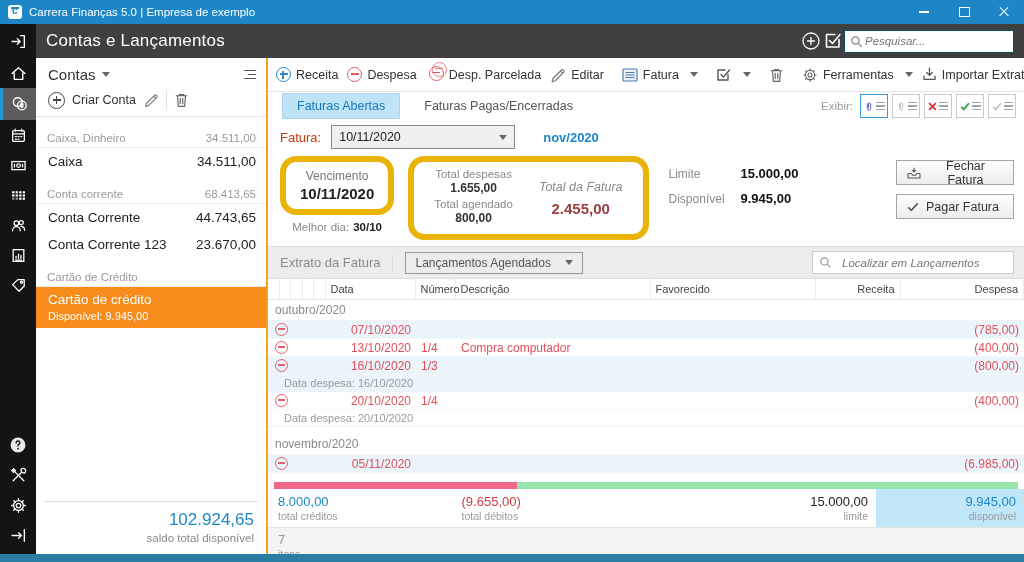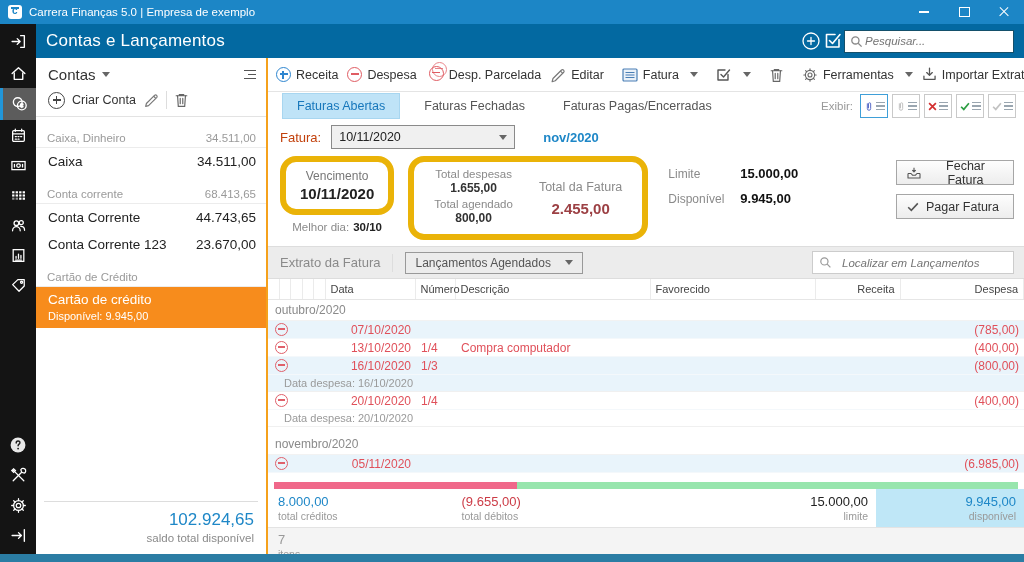--- a/index.html
+++ b/index.html
@@ -26,21 +26,21 @@
   .sidebar{width:36px;background:#141414;display:flex;flex-direction:column;align-items:stretch;flex:0 0 auto;}
   .side-item{height:30px;display:flex;align-items:center;justify-content:center;flex:0 0 auto;}
   .side-item.top{height:34px;}
   .side-item.selected{background:#5c5c5c;border-left:3px solid #2196d9;height:32px;}
   .side-item svg{display:block;}
   .side-gap{flex:1;}
   .side-bottom{margin-bottom:4px;}
 
   
   .right-col{flex:1;display:flex;flex-direction:column;min-width:0;}
-  .appheader{height:34px;background:#0369a1;display:flex;align-items:center;flex:0 0 auto;}
+  .appheader{height:34px;background:#404040;display:flex;align-items:center;flex:0 0 auto;}
   .page-title{color:#fff;font-size:17px;margin-left:10px;letter-spacing:.2px;}
   .hdr-actions{margin-left:auto;display:flex;align-items:center;margin-right:10px;}
   .hdr-ic{width:22px;height:22px;display:flex;align-items:center;justify-content:center;}
   .hdr-search{display:flex;align-items:center;background:#fff;border:1px solid #14506b;height:21px;width:158px;padding:0 5px;}
   .hdr-search input{border:0;outline:0;font-size:11.5px;font-style:italic;color:#555;width:100%;font-family:inherit;background:transparent;}
 
   .content-row{flex:1;display:flex;min-height:0;}
 
   
   .accounts{width:230px;flex:0 0 auto;display:flex;flex-direction:column;border-right:2px solid #f5a11c;background:#fff;}
@@ -105,21 +105,21 @@
   .card{border:6px solid #eab308;border-radius:16px;padding:7px 14px;}
   .venc-wrap{display:flex;flex-direction:column;align-items:center;}
   .venc .cap{font-size:12px;color:#777;text-align:center;}
   .venc .val{font-size:15px;font-weight:bold;color:#222;text-align:center;margin-top:2px;}
   .melhor{font-size:11.5px;color:#8a8a8a;margin-top:6px;}
   .melhor b{color:#222;margin-left:4px;}
   .tot-card{display:flex;align-items:center;gap:26px;padding:6px 20px;}
   .tot-col{text-align:center;}
   .tot-col .cap{font-size:11.5px;color:#8a8a8a;}
   .tot-col .val{font-size:12px;color:#333;font-weight:bold;margin:1px 0 3px;}
-  .tot-fat .cap{font-size:12.5px;color:#8a8a8a;}
+  .tot-fat .cap{font-size:12.5px;color:#8a8a8a;font-style:italic;}
   .tot-fat .val{font-size:15px;font-weight:bold;color:#9c4044;margin-top:6px;text-align:center;}
   .limits{display:flex;flex-direction:column;gap:10px;margin-left:6px;padding-top:10px;}
   .lim-row{display:flex;align-items:baseline;}
   .lim-row .cap{font-size:12px;color:#8a8a8a;width:72px;}
   .lim-row .val{font-size:13px;font-weight:bold;color:#111;}
   .fat-btns{margin-left:auto;display:flex;flex-direction:column;gap:9px;padding-top:4px;}
   .btn{display:flex;align-items:center;gap:7px;justify-content:flex-start;border:1px solid #a6a6a6;background:linear-gradient(#fdfdfd,#ededed);font-size:12.5px;color:#333;padding:4px 10px;width:118px;height:25px;box-sizing:border-box;}
 
   
   .extrato{height:31px;background:#ececec;border-top:1px solid #ddd;border-bottom:1px solid #ddd;display:flex;align-items:center;gap:12px;padding:0 10px 0 12px;flex:0 0 auto;}
@@ -454,21 +454,20 @@
               <span>Importar Extrato</span>
               </span>
             <span class="vsep"></span>
 
             <span class="vsep"></span>
 
           </div>
 
           <div class="tabs">
             <span class="tab active">Faturas Abertas</span>
-            <span class="tab">Faturas Fechadas</span>
             <span class="tab">Faturas Pagas/Encerradas</span>
             <span class="exibir">
               <span class="cap">Exibir:</span>
               <span class="ex-btn active">
                 <svg width="10" height="13" viewBox="0 0 12 14">
                     <path d="M4 3.2v6.3a2 2 0 0 0 4 0V3.8a1.3 1.3 0 0 0-2.6 0v5.4" fill="none" stroke="#5b6ec9" stroke-width="1.2"></path>
                   </svg>
                 <span class="mini-lines">
                     <i></i>
                     <i></i>

